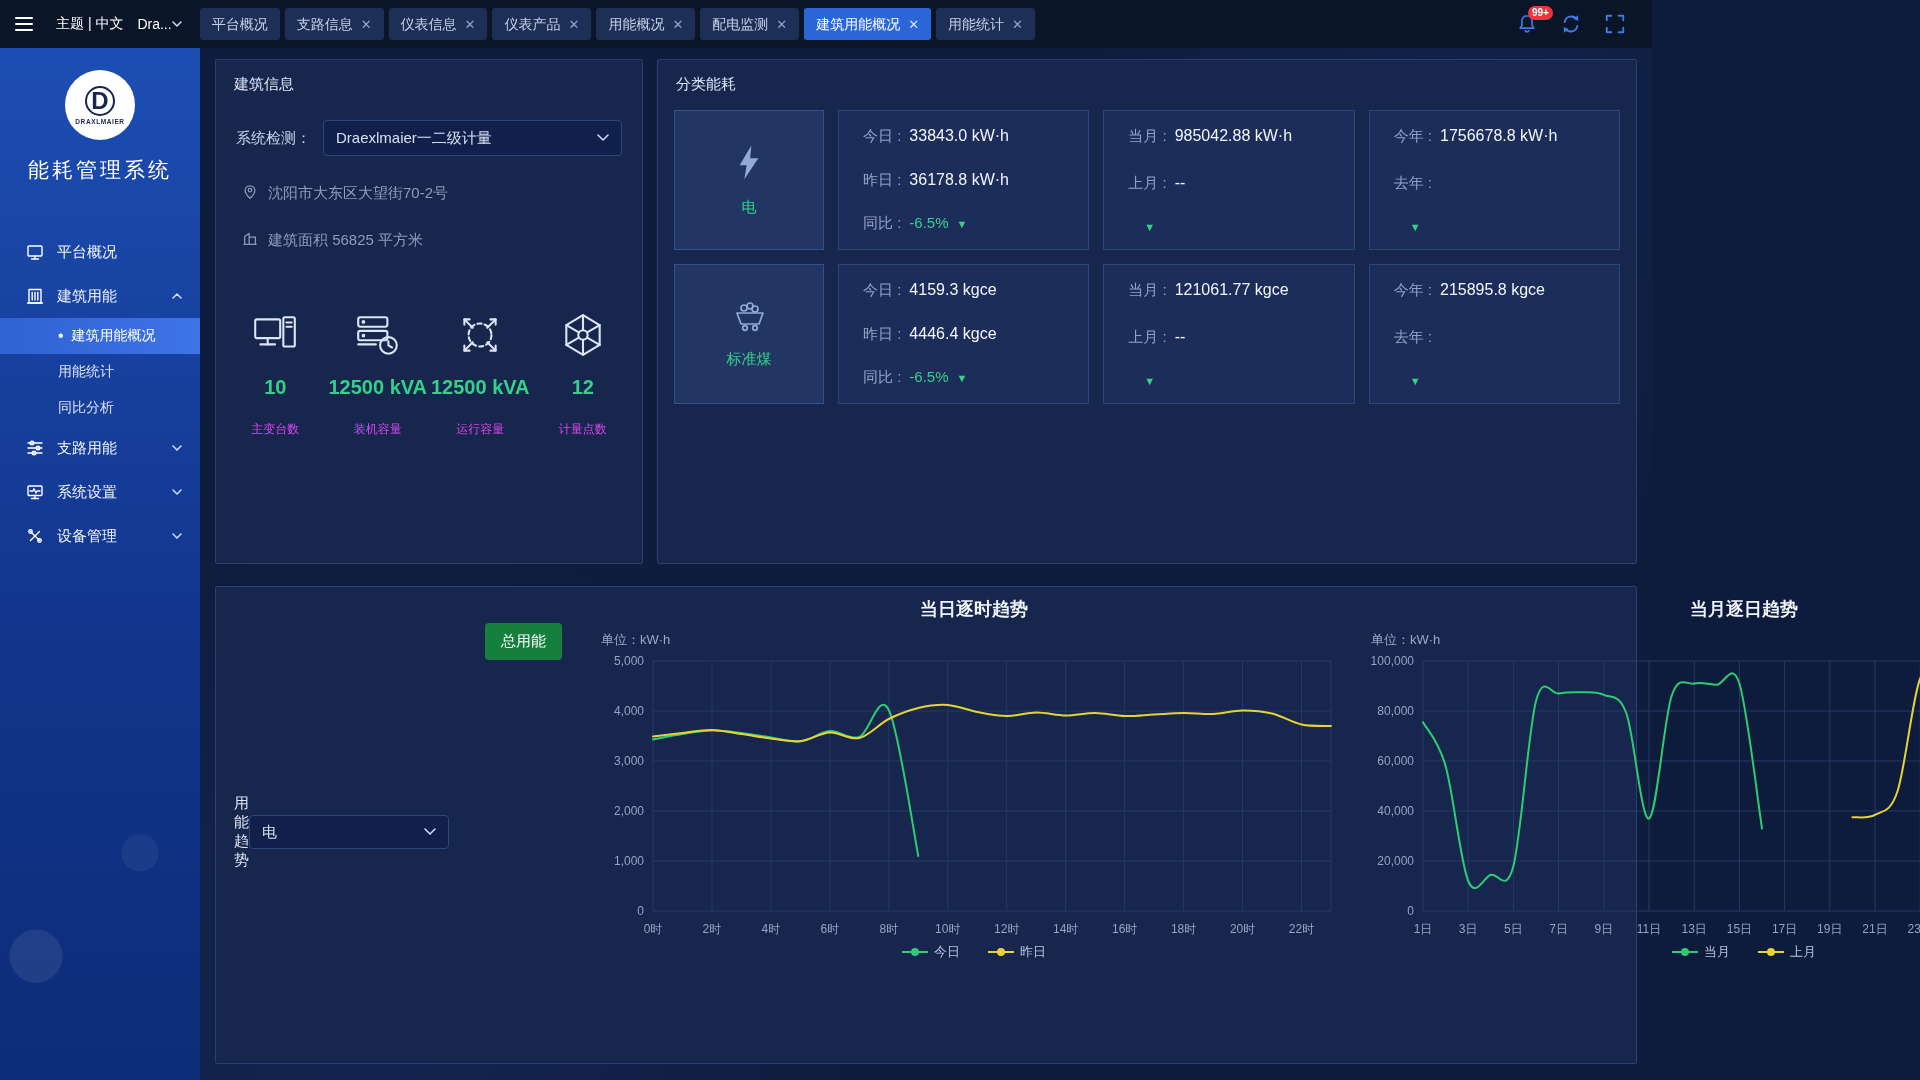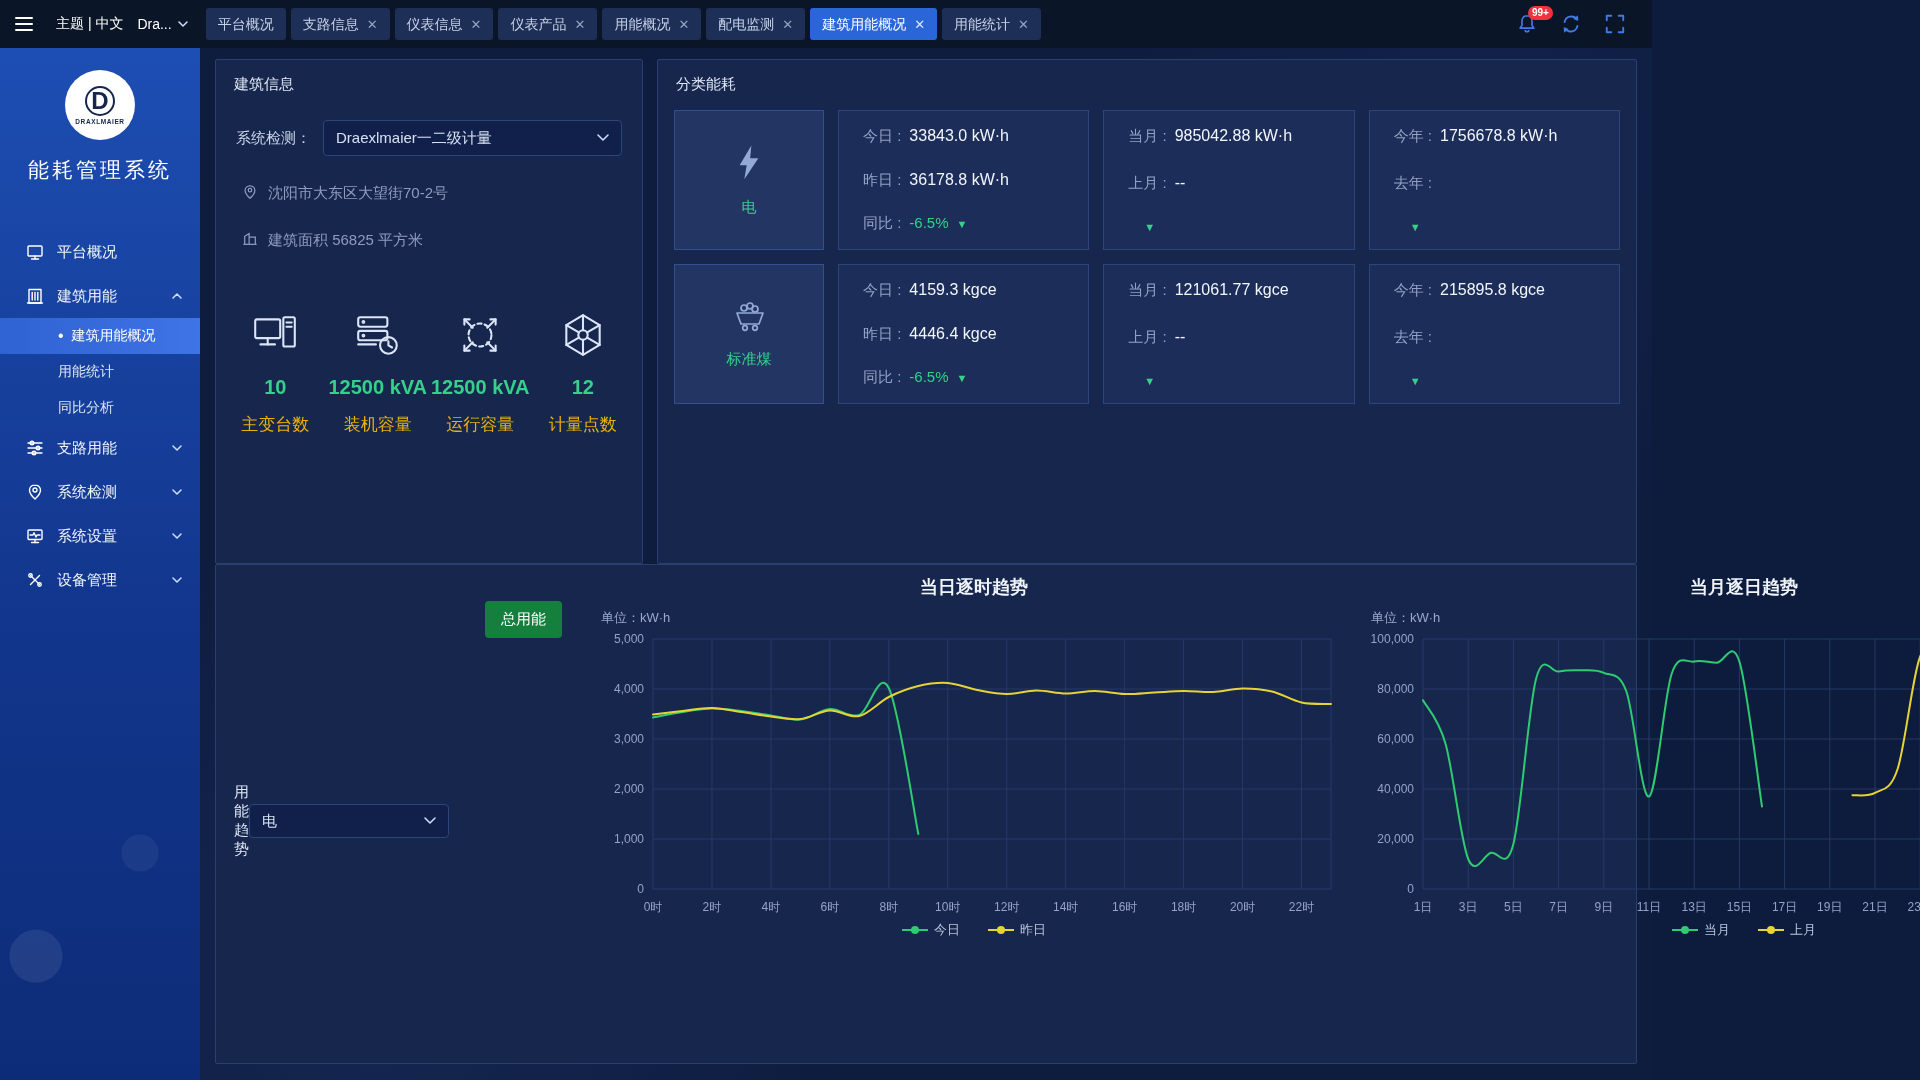--- a/index.html
+++ b/index.html
@@ -13,21 +13,21 @@
   #app { position:relative; width:1652px; height:1080px; }
 
   
   .topbar {
     position:absolute; top:0; left:0; right:0; height:48px;
     background:#0a1528; display:flex; align-items:center; z-index:5;
   }
   .hamburger { width:48px; display:flex; flex-direction:column; gap:4px; align-items:center; cursor:pointer; }
   .hamburger span { display:block; width:18px; height:2px; background:#ffffff; border-radius:1px; }
   .theme-label { color:#ffffff; font-size:14px; margin-left:8px; white-space:nowrap; cursor:pointer; }
-  .user-menu { color:#ffffff; font-size:14px; margin-left:14px; display:flex; align-items:center; gap:6px; cursor:pointer; }
+  .user-menu { color:#ffffff; font-size:14px; margin-left:14px; display:flex; align-items:center; cursor:pointer; }
   .tabbar { display:flex; gap:5px; margin-left:18px; align-items:center; flex:1; }
   .tab {
     height:32px; line-height:32px; padding:0 12px; border-radius:3px;
     background:#1d2f57; color:#c6d2e8; font-size:14px; display:flex; align-items:center; gap:8px;
     cursor:pointer; white-space:nowrap;
   }
   .tab.active { background:#2b66d9; color:#ffffff; }
   .tab .tab-close { font-size:13px; color:#93a4c6; line-height:1; cursor:pointer; }
   .tab.active .tab-close { color:#dce7fb; }
   .topbar-actions { display:flex; align-items:flex-start; gap:22px; margin-right:26px; }
@@ -73,21 +73,21 @@
   .subnav-item.active { background:linear-gradient(90deg,#2f62d3,#3f74e6); color:#ffffff; }
   .bullet { font-size:16px; line-height:1; }
 
   
   .main {
     position:absolute; left:200px; top:48px; right:0; bottom:0;
     background:
       radial-gradient(circle at 12% 92%, rgba(64,110,220,0.12), rgba(0,0,0,0) 30%),
       radial-gradient(circle at 88% 10%, rgba(64,110,220,0.08), rgba(0,0,0,0) 25%),
       #0e1c3e;
-    padding:11px 15px 16px 15px; display:flex; flex-direction:column; gap:0;
+    padding:11px 15px 16px 15px; display:flex; flex-direction:column; gap:22px;
   }
   .panel { background:#16264d; border:1px solid #27406f; border-radius:2px; }
   .panel-title { font-size:15px; color:#dfe7f6; padding:15px 18px 0 18px; }
   .row-top { display:flex; gap:14px; height:505px; }
   .building-panel { width:428px; flex:none; }
   .energy-panel { flex:1; }
 
   
   .name-row { display:flex; align-items:center; gap:12px; margin:26px 20px 0 20px; }
   .name-label { font-size:15px; color:#c9d4ea; white-space:nowrap; }
@@ -95,21 +95,21 @@
     background:#10204a; border:1px solid #2b4679; border-radius:4px; height:36px;
     display:flex; align-items:center; justify-content:space-between; padding:0 12px;
     color:#d7e0f2; font-size:15px; cursor:pointer; flex:1;
   }
   .info-row { display:flex; align-items:center; gap:10px; margin:28px 0 0 26px; color:#8d9cbd; font-size:15px; }
   .info-row svg * { stroke:#8d9cbd; fill:none; stroke-width:1.4; }
   .stats-grid { display:grid; grid-template-columns:repeat(4,1fr); margin:52px 8px 0 8px; text-align:center; }
   .stat-icon { height:58px; display:flex; align-items:flex-end; justify-content:center; }
   .stat-icon svg * { stroke:#dce6f8; fill:none; stroke-width:2; stroke-linecap:round; stroke-linejoin:round; }
   .stat-value { color:#35d08a; font-size:20px; font-weight:bold; margin-top:16px; }
-  .stat-label { color:#eab308; font-size:17px; margin-top:14px; }
+  .stat-label { color:#d946ef; font-size:12px; margin-top:22px; }
 
   
   .energy-row { display:flex; gap:14px; margin:14px 16px 0 16px; height:140px; }
   .energy-row.first { margin-top:16px; }
   .energy-tile {
     width:150px; flex:none; background:#233663; border:1px solid #31508f;
     display:flex; flex-direction:column; align-items:center; justify-content:center; gap:12px;
   }
   .tile-label { color:#35d08a; font-size:15px; }
   .energy-card {
@@ -280,34 +280,20 @@
             </svg>
           </span>
         <span class="grow">支路用能</span>
         <span class="chev">
             <svg width="10" height="6" viewBox="0 0 10 6">
               <polyline points="1,1 5,5 9,1"></polyline>
             </svg>
           </span>
       </div>
 
-      <div class="nav-item">
-        <span class="mi">
-            <svg width="18" height="18" viewBox="0 0 18 18">
-              <path d="M9 2 C5.7 2 3.5 4.4 3.5 7.2 C3.5 11 9 16 9 16 C9 16 14.5 11 14.5 7.2 C14.5 4.4 12.3 2 9 2 Z"></path>
-              <circle cx="9" cy="7" r="2"></circle>
-            </svg>
-          </span>
-        <span class="grow">系统检测</span>
-        <span class="chev">
-            <svg width="10" height="6" viewBox="0 0 10 6">
-              <polyline points="1,1 5,5 9,1"></polyline>
-            </svg>
-          </span>
-      </div>
 
       <div class="nav-item">
         <span class="mi">
             <svg width="18" height="18" viewBox="0 0 18 18">
               <rect x="2" y="3" width="14" height="9.5" rx="1"></rect>
               <polyline points="4,8 7,8 8,5.8 10,10 11,8 14,8"></polyline>
               <line x1="9" y1="12.5" x2="9" y2="15.5"></line>
               <line x1="5.5" y1="15.5" x2="12.5" y2="15.5"></line>
             </svg>
           </span>

